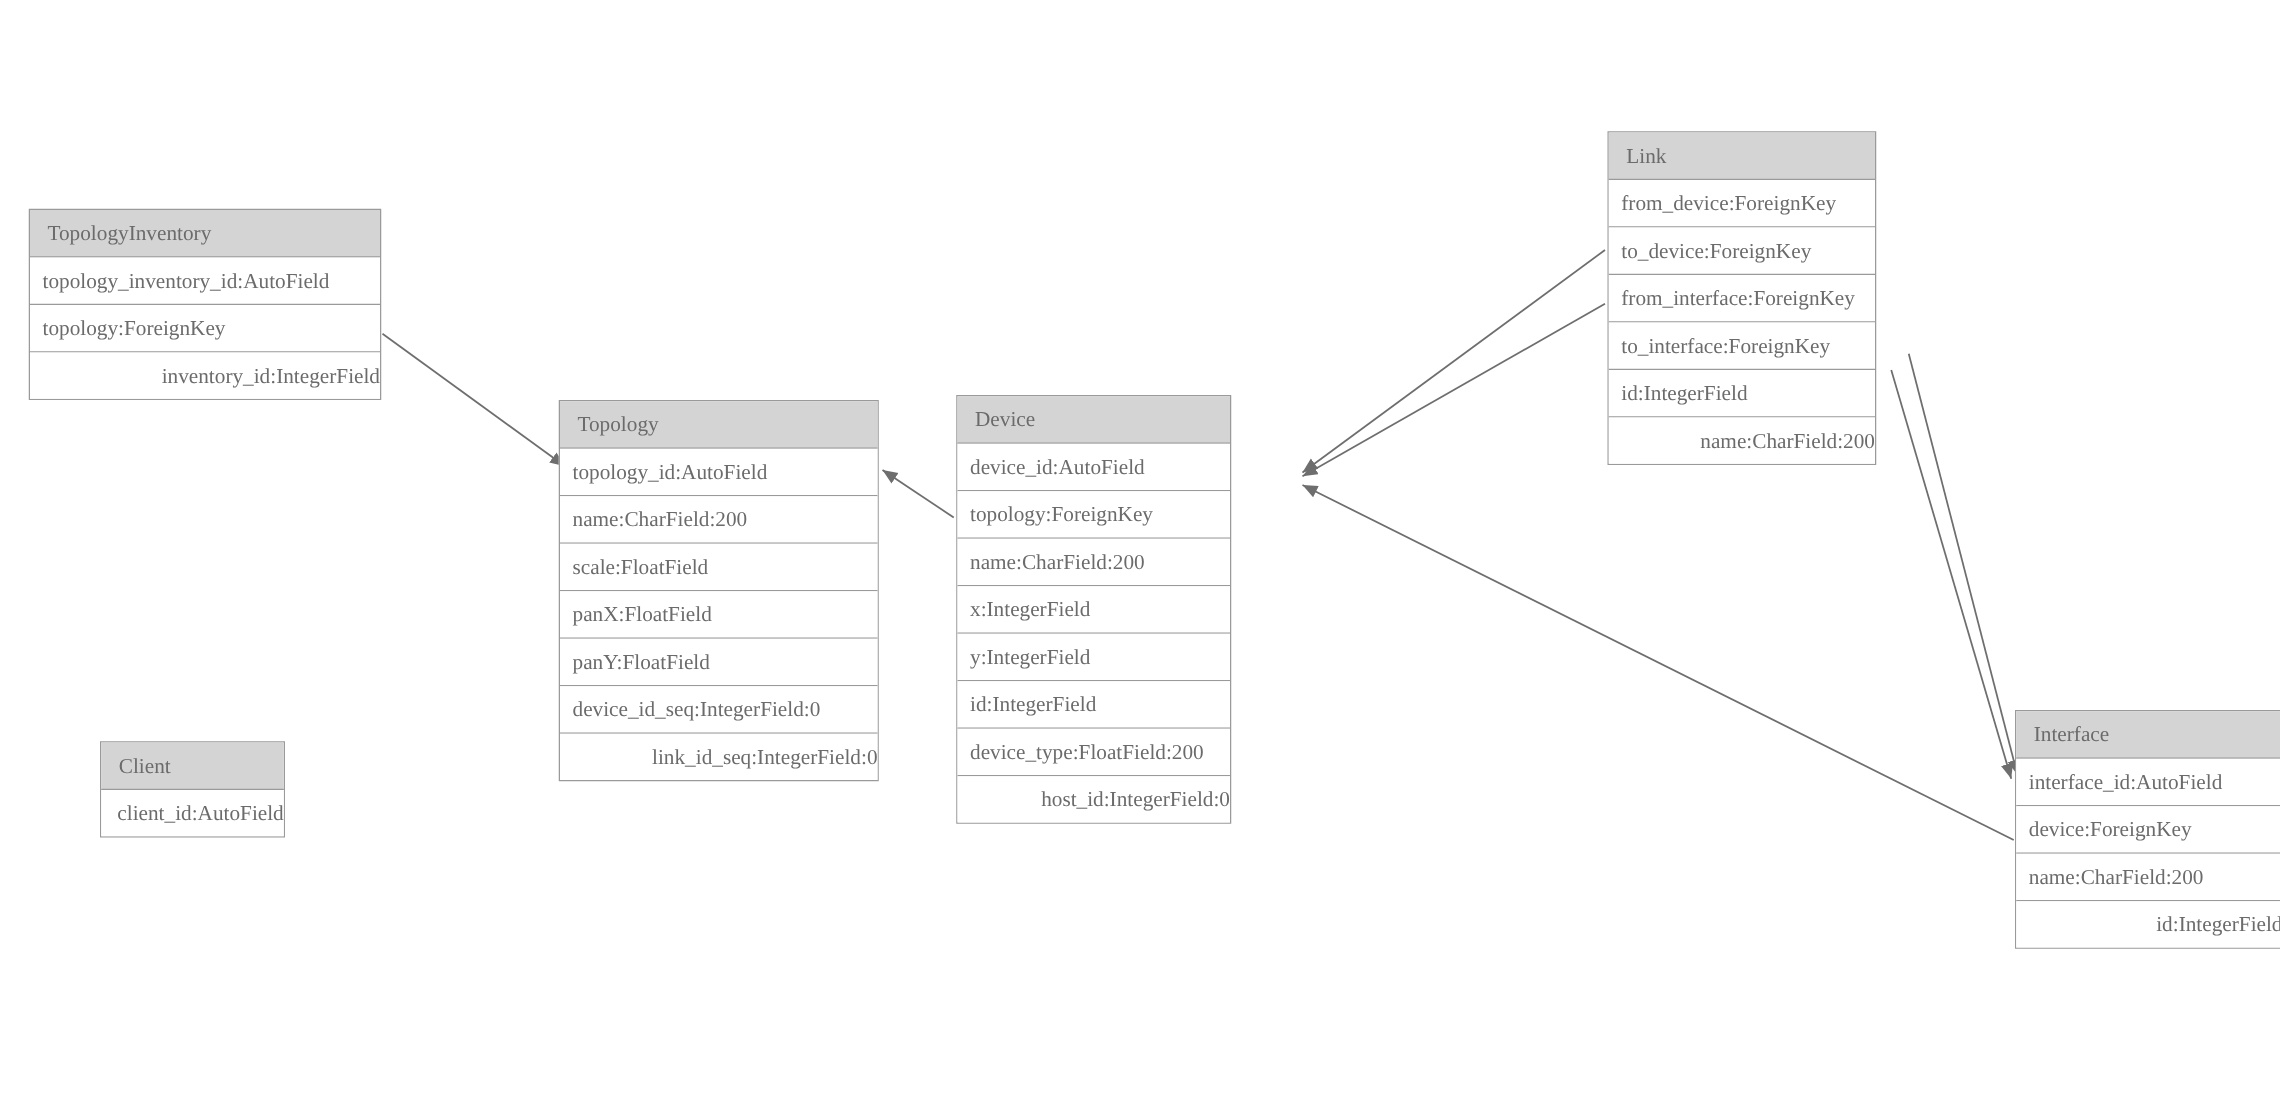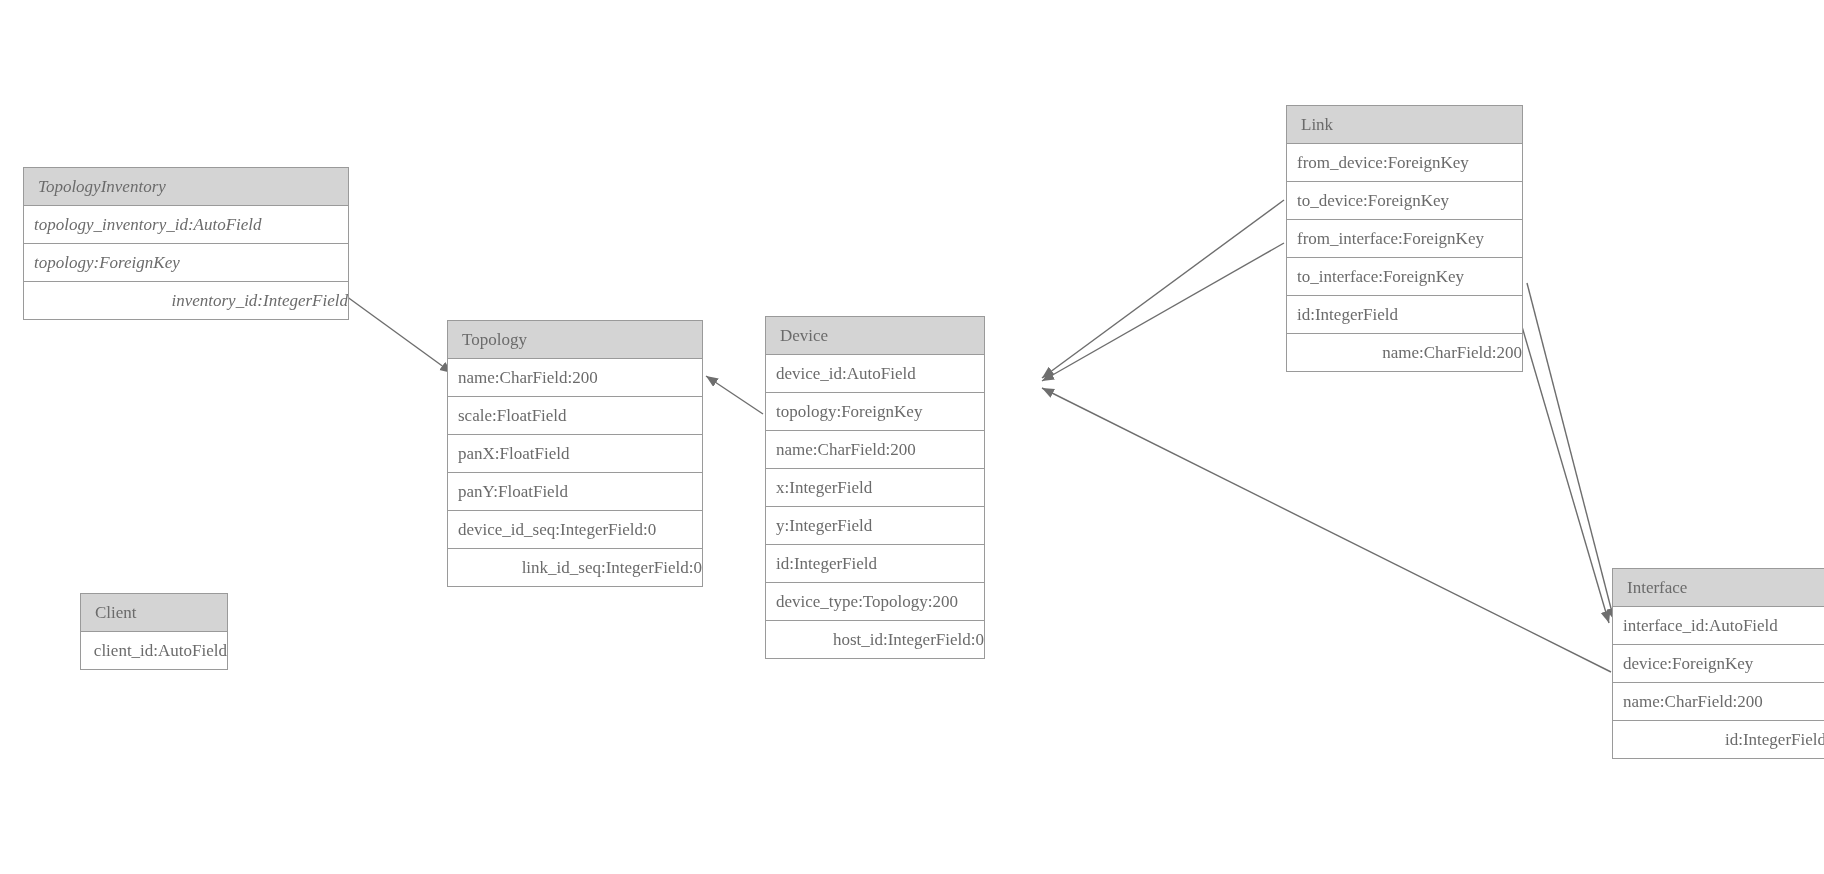--- a/index.html
+++ b/index.html
@@ -58,47 +58,48 @@
         <line x1="763" y1="414" x2="706" y2="376" stroke="#6e6e6e" stroke-width="1.4" marker-end="url(#arrow)"></line>
         <line x1="1284" y1="200" x2="1042" y2="378" stroke="#6e6e6e" stroke-width="1.4" marker-end="url(#arrow)"></line>
         <line x1="1284" y1="243" x2="1042" y2="381" stroke="#6e6e6e" stroke-width="1.4" marker-end="url(#arrow)"></line>
         <line x1="1611" y1="672" x2="1042" y2="388" stroke="#6e6e6e" stroke-width="1.4" marker-end="url(#arrow)"></line>
         <line x1="1527" y1="283" x2="1614" y2="620" stroke="#6e6e6e" stroke-width="1.4" marker-end="url(#arrow)"></line>
         <line x1="1513" y1="296" x2="1609" y2="623" stroke="#6e6e6e" stroke-width="1.4" marker-end="url(#arrow)"></line>
       </g>
   </svg>
 
   <div id="entity-layer">
-      <div class="entity" style="left: 23px; top: 167px; width: 326px; font-style: italic;">
+      <div class="entity" style="left: 23px; top: 167px; width: 282px;">
         <div class="entity-header">TopologyInventory</div>
         <div class="entity-field">topology_inventory_id:AutoField</div>
         <div class="entity-field">topology:ForeignKey</div>
         <div class="entity-field">inventory_id:IntegerField</div>
       </div>
       <div class="entity" style="left: 447px; top: 320px; width: 256px;">
         <div class="entity-header">Topology</div>
+        <div class="entity-field">topology_id:AutoField</div>
         <div class="entity-field">name:CharField:200</div>
         <div class="entity-field">scale:FloatField</div>
         <div class="entity-field">panX:FloatField</div>
         <div class="entity-field">panY:FloatField</div>
         <div class="entity-field">device_id_seq:IntegerField:0</div>
         <div class="entity-field">link_id_seq:IntegerField:0</div>
       </div>
       <div class="entity" style="left: 765px; top: 316px; width: 220px;">
         <div class="entity-header">Device</div>
         <div class="entity-field">device_id:AutoField</div>
         <div class="entity-field">topology:ForeignKey</div>
         <div class="entity-field">name:CharField:200</div>
         <div class="entity-field">x:IntegerField</div>
         <div class="entity-field">y:IntegerField</div>
         <div class="entity-field">id:IntegerField</div>
-        <div class="entity-field">device_type:Topology:200</div>
+        <div class="entity-field">device_type:FloatField:200</div>
         <div class="entity-field">host_id:IntegerField:0</div>
       </div>
-      <div class="entity" style="left: 1286px; top: 105px; width: 237px;">
+      <div class="entity" style="left: 1286px; top: 105px; width: 215px;">
         <div class="entity-header">Link</div>
         <div class="entity-field">from_device:ForeignKey</div>
         <div class="entity-field">to_device:ForeignKey</div>
         <div class="entity-field">from_interface:ForeignKey</div>
         <div class="entity-field">to_interface:ForeignKey</div>
         <div class="entity-field">id:IntegerField</div>
         <div class="entity-field">name:CharField:200</div>
       </div>
       <div class="entity" style="left: 1612px; top: 568px; width: 215px;">
         <div class="entity-header">Interface</div>

